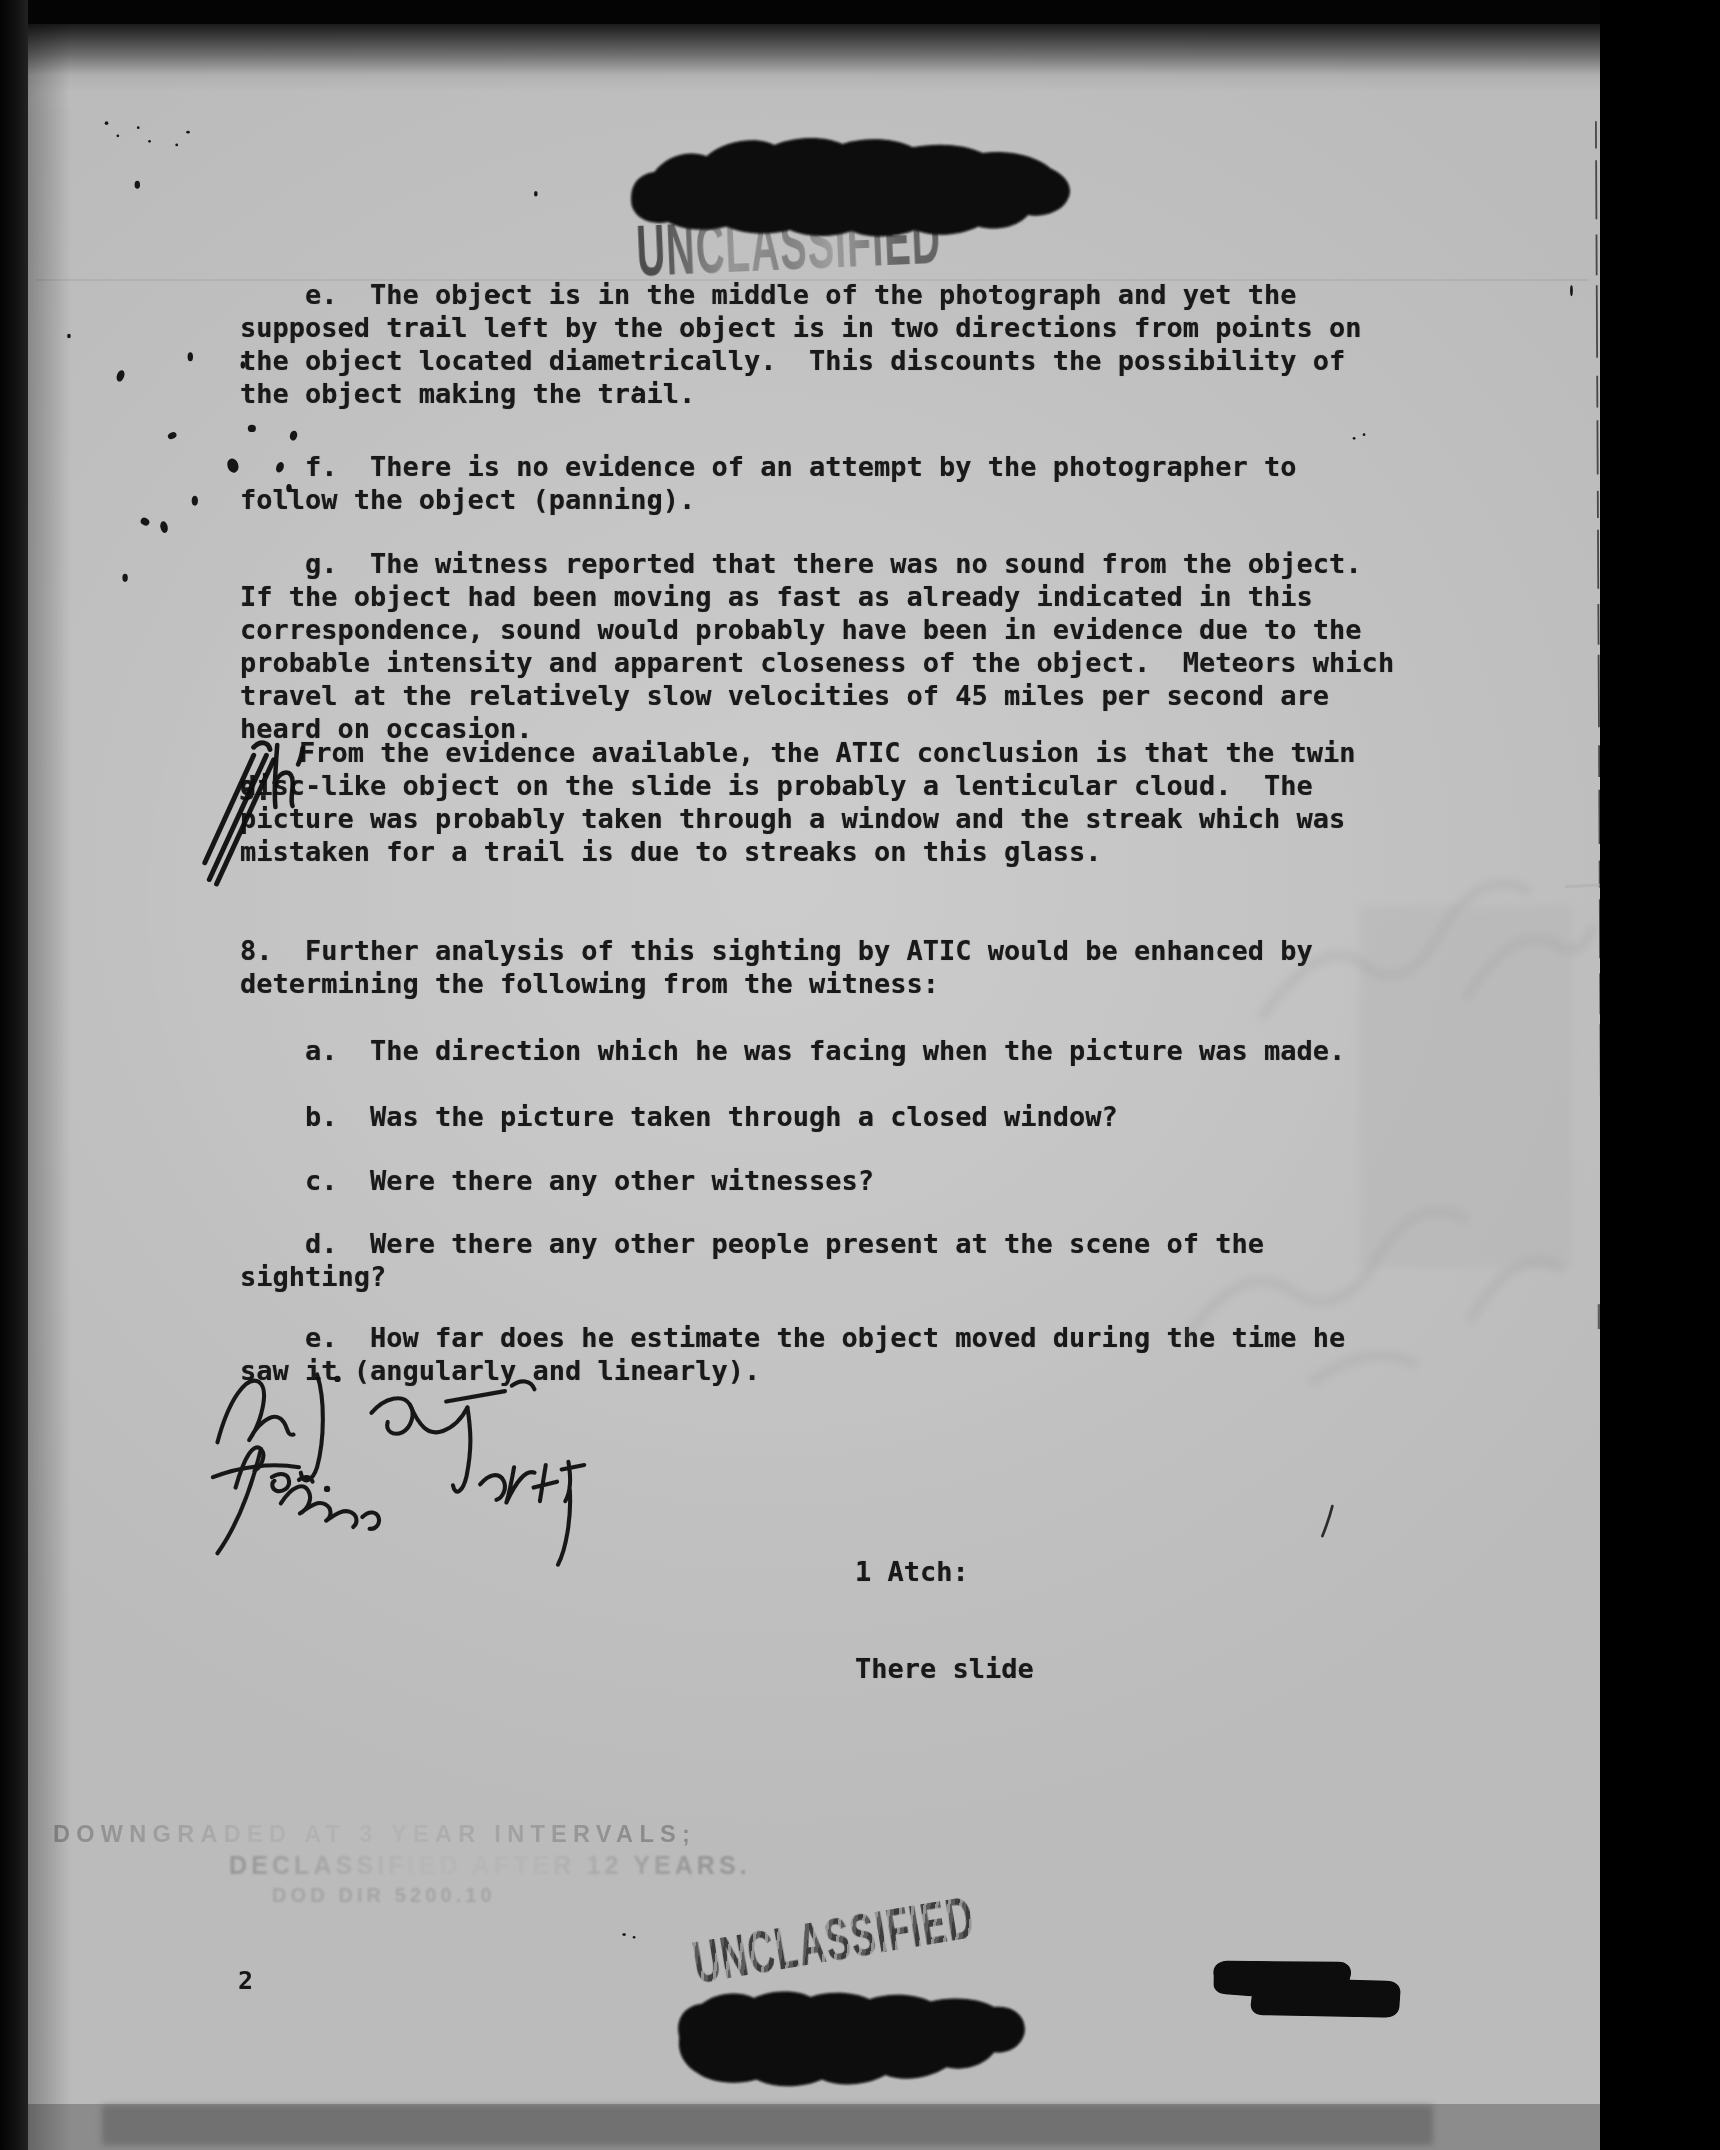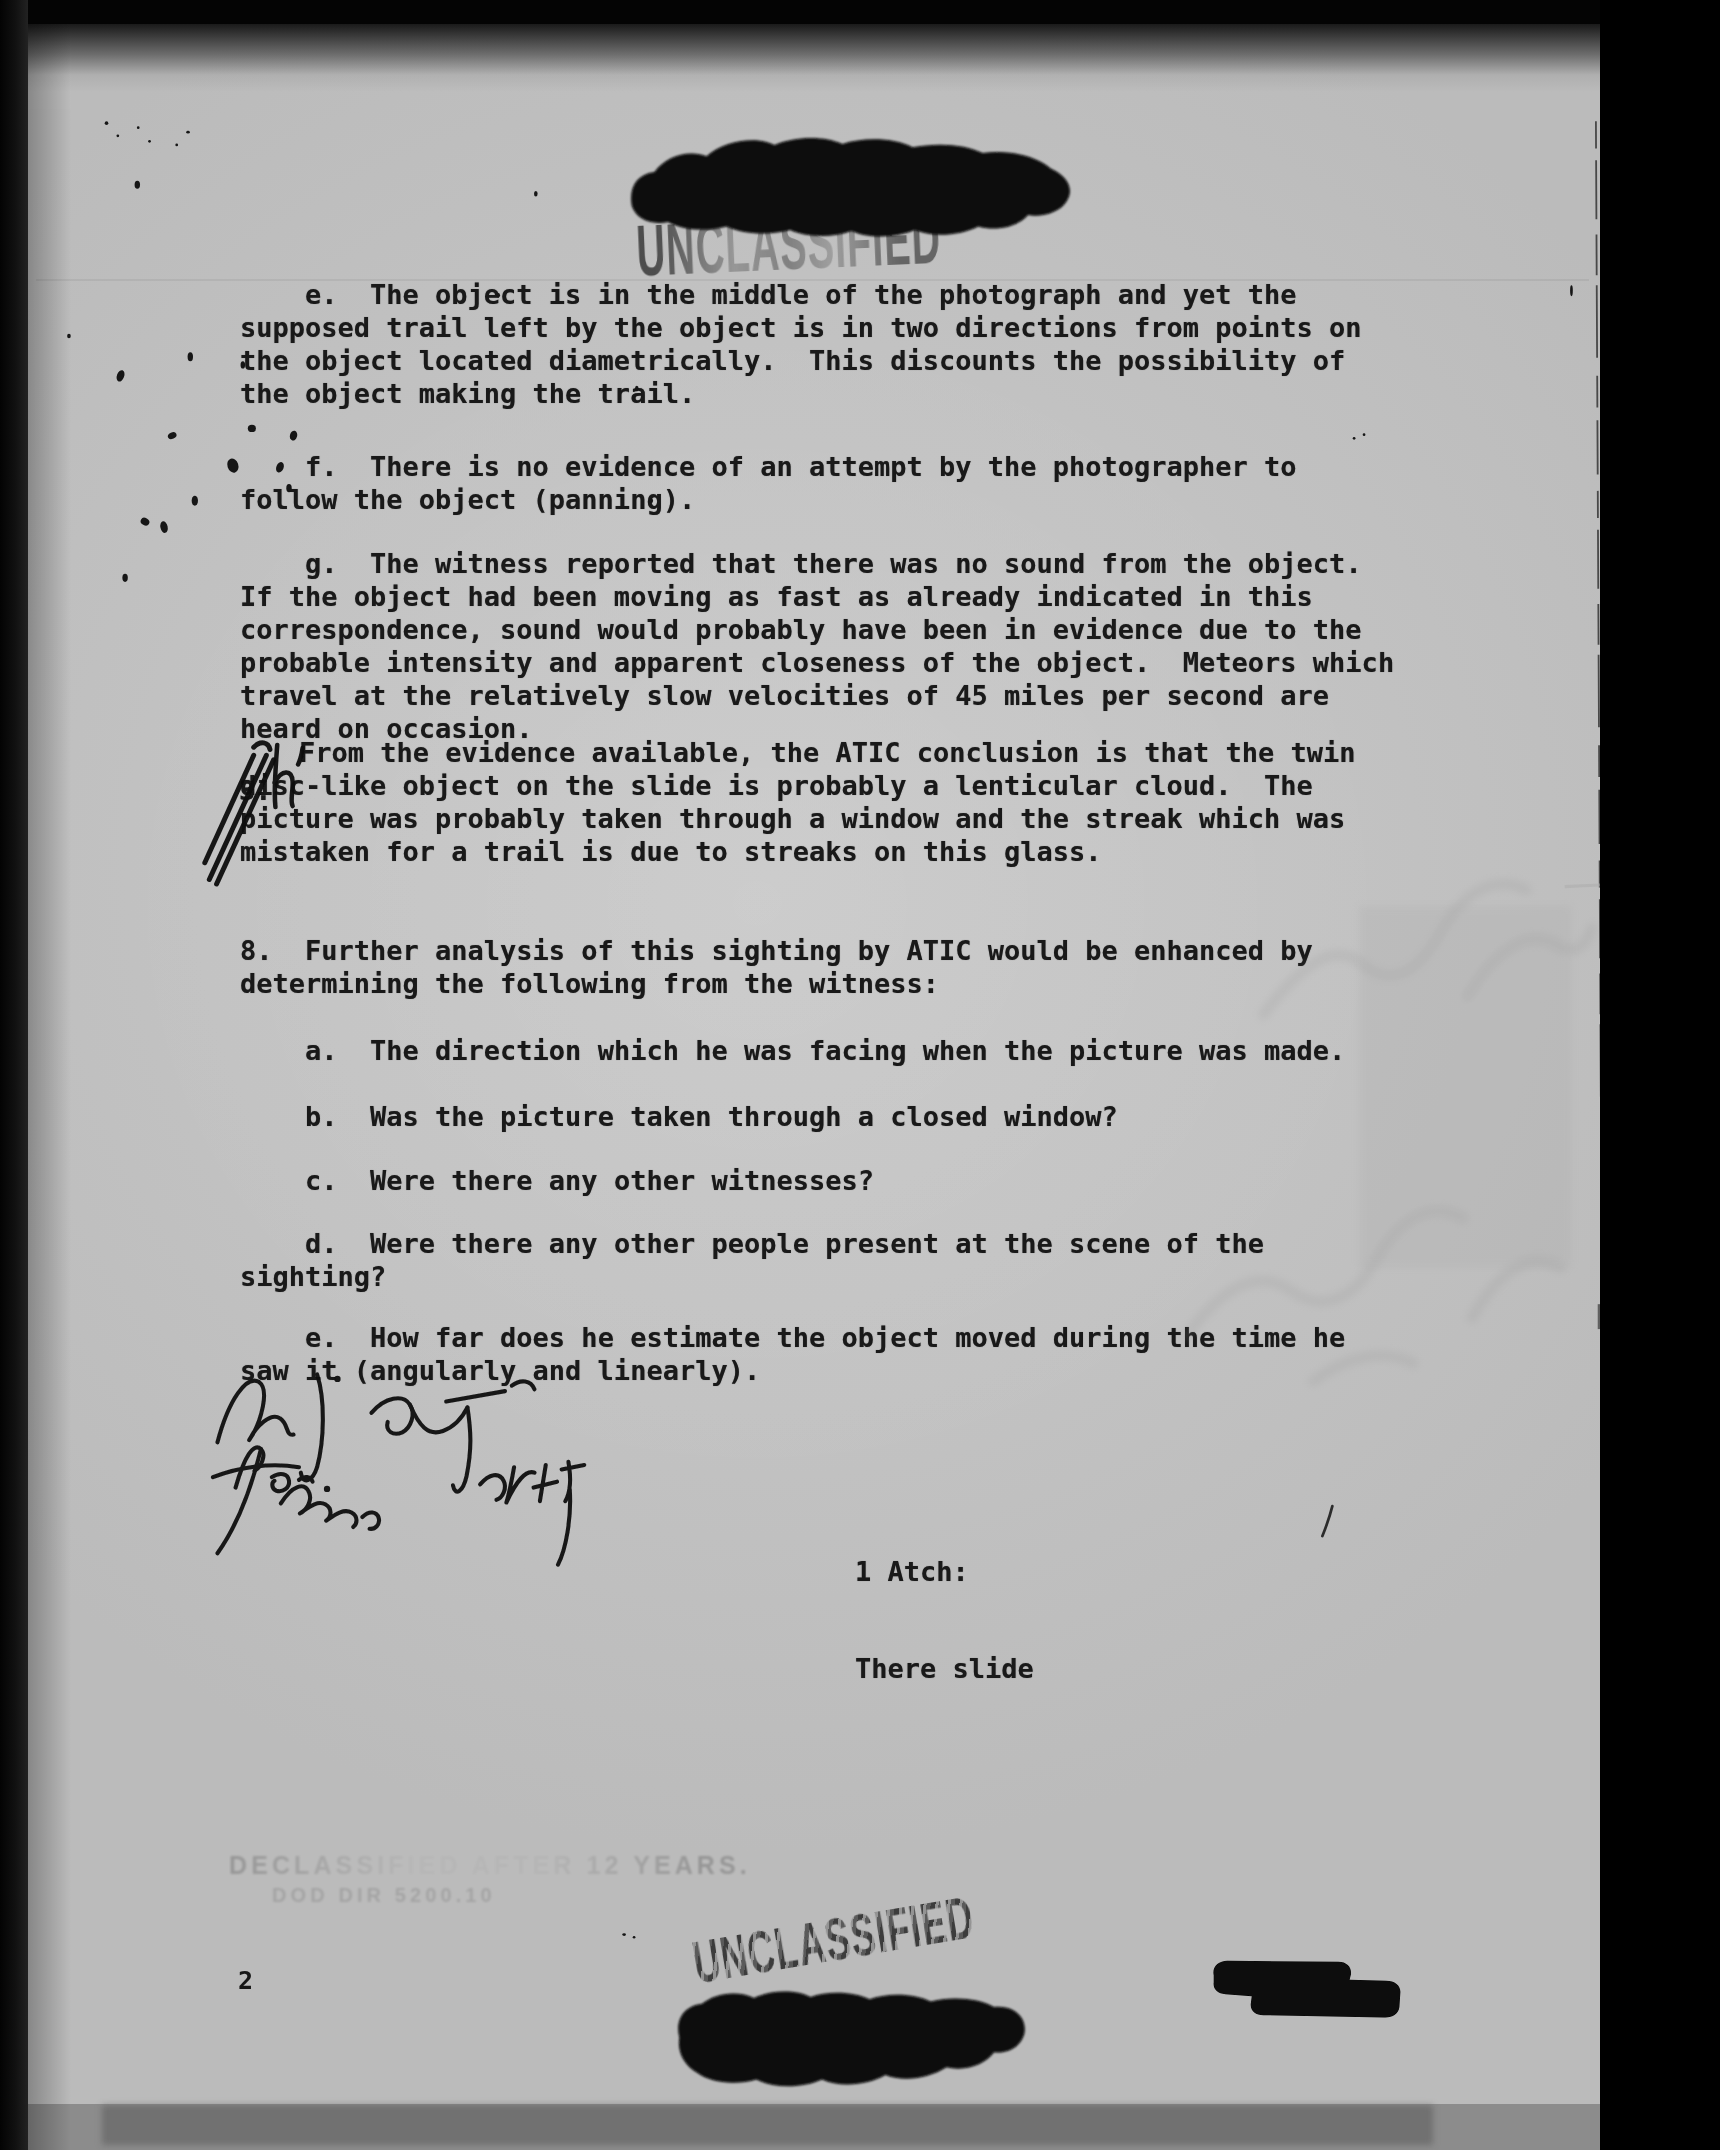--- a/index.html
+++ b/index.html
@@ -96,20 +96,21 @@
 
   <div class="tw" style="top:1490px;left:855px;width:407px">
     <div class="sig-line">1 Atch:</div>
     <div class="sig-line">There slide</div>
   </div>
 
   <div class="page-num">2</div>
 
   <div class="stamp stamp-top">UNCLASSIFIED</div>
   <div class="stamp stamp-bottom">UNCLASSIFIED</div>
+  <div class="stamp stamp-dg1">DOWNGRADED AT 3 YEAR INTERVALS;</div>
   <div class="stamp stamp-dg2">DECLASSIFIED AFTER 12 YEARS.</div>
   <div class="stamp stamp-dg3">DOD DIR 5200.10</div>
 
   <svg class="overlay" width="1721" height="2151" viewBox="0 0 3800 4750">
     <defs>
       <filter id="soft1">
           <feGaussianBlur stdDeviation="1"></feGaussianBlur>
         </filter>
       <filter id="soft2">
           <feGaussianBlur stdDeviation="2.2"></feGaussianBlur>

